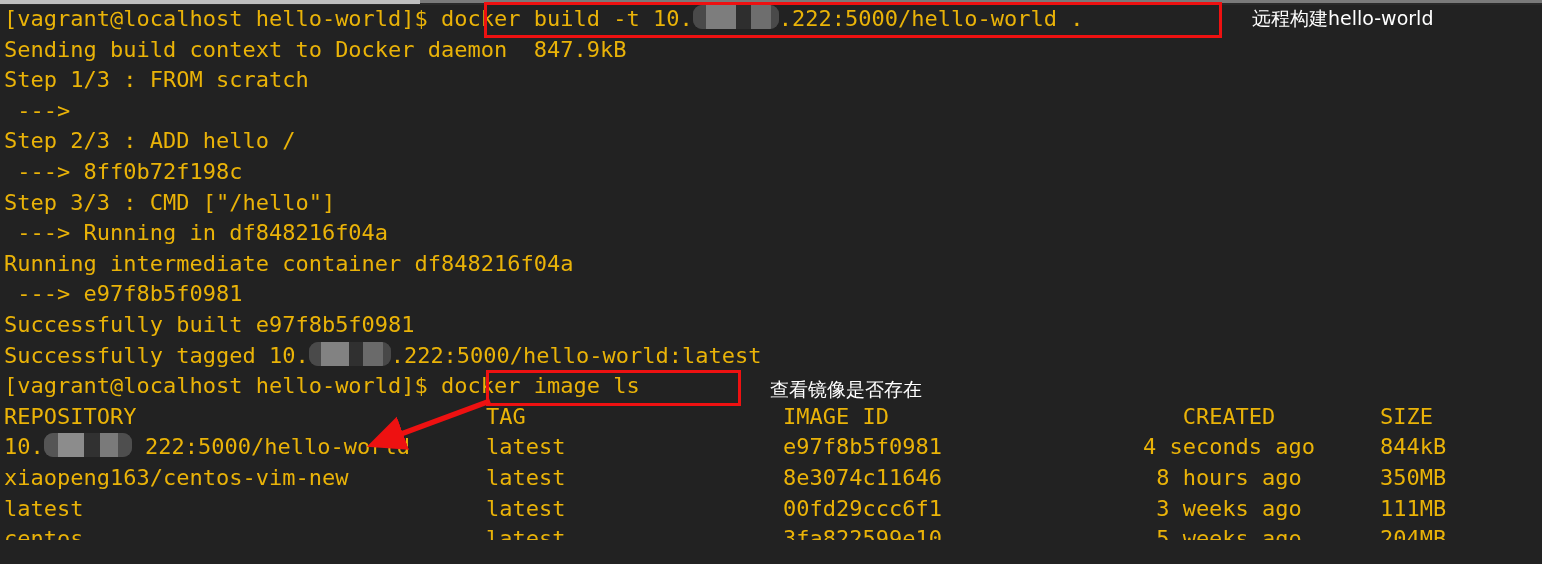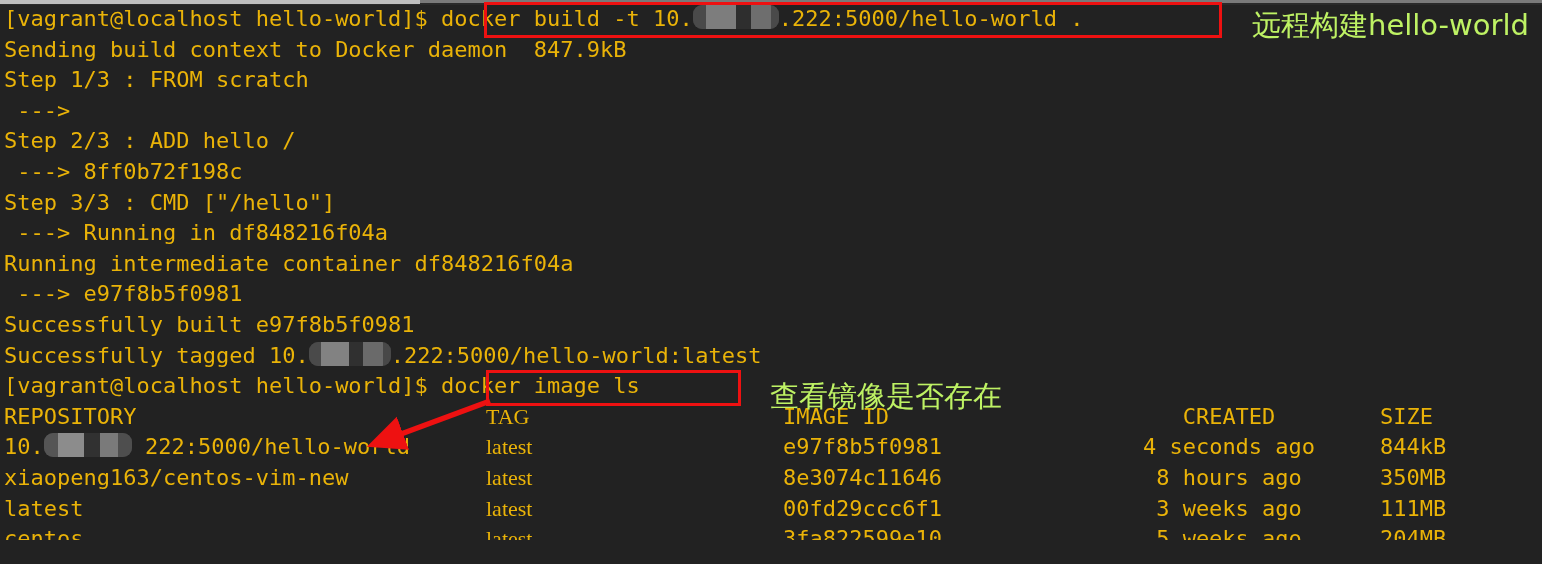--- a/index.html
+++ b/index.html
@@ -53,21 +53,21 @@
     letter-spacing: 0px;
     font-weight: 400;
   }
   .line.clipped {
     height: 16px;
     overflow: hidden;
   }
 
   
   .col-repo   { display:inline-block; width: 482px; }
-  .col-tag    { display:inline-block; width: 297px; font-family: Liberation Serif, serif; }
+  .col-tag    { display:inline-block; width: 297px; }
   .col-id     { display:inline-block; width: 295px; }
   .col-created{ display:inline-block; width: 302px; text-align: center; }
   .col-size   { display:inline-block; }
 
   
   .censor {
     display: inline-block;
     vertical-align: middle;
     position: relative;
     top: -3px;
@@ -85,23 +85,23 @@
   
   .redbox {
     position: absolute;
     border: 3px solid #ee1111;
     box-sizing: border-box;
     pointer-events: none;
   }
   
   .annot {
     position: absolute;
-    color: #bef264;
+    color: #ffffff;
     font-family: "DejaVu Sans", "Liberation Sans", sans-serif;
-    font-size: 29px;
+    font-size: 19px;
     white-space: nowrap;
     font-weight: 400;
   }
   
   .arrow-svg {
     position: absolute;
     pointer-events: none;
   }
 </style>
 </head>

